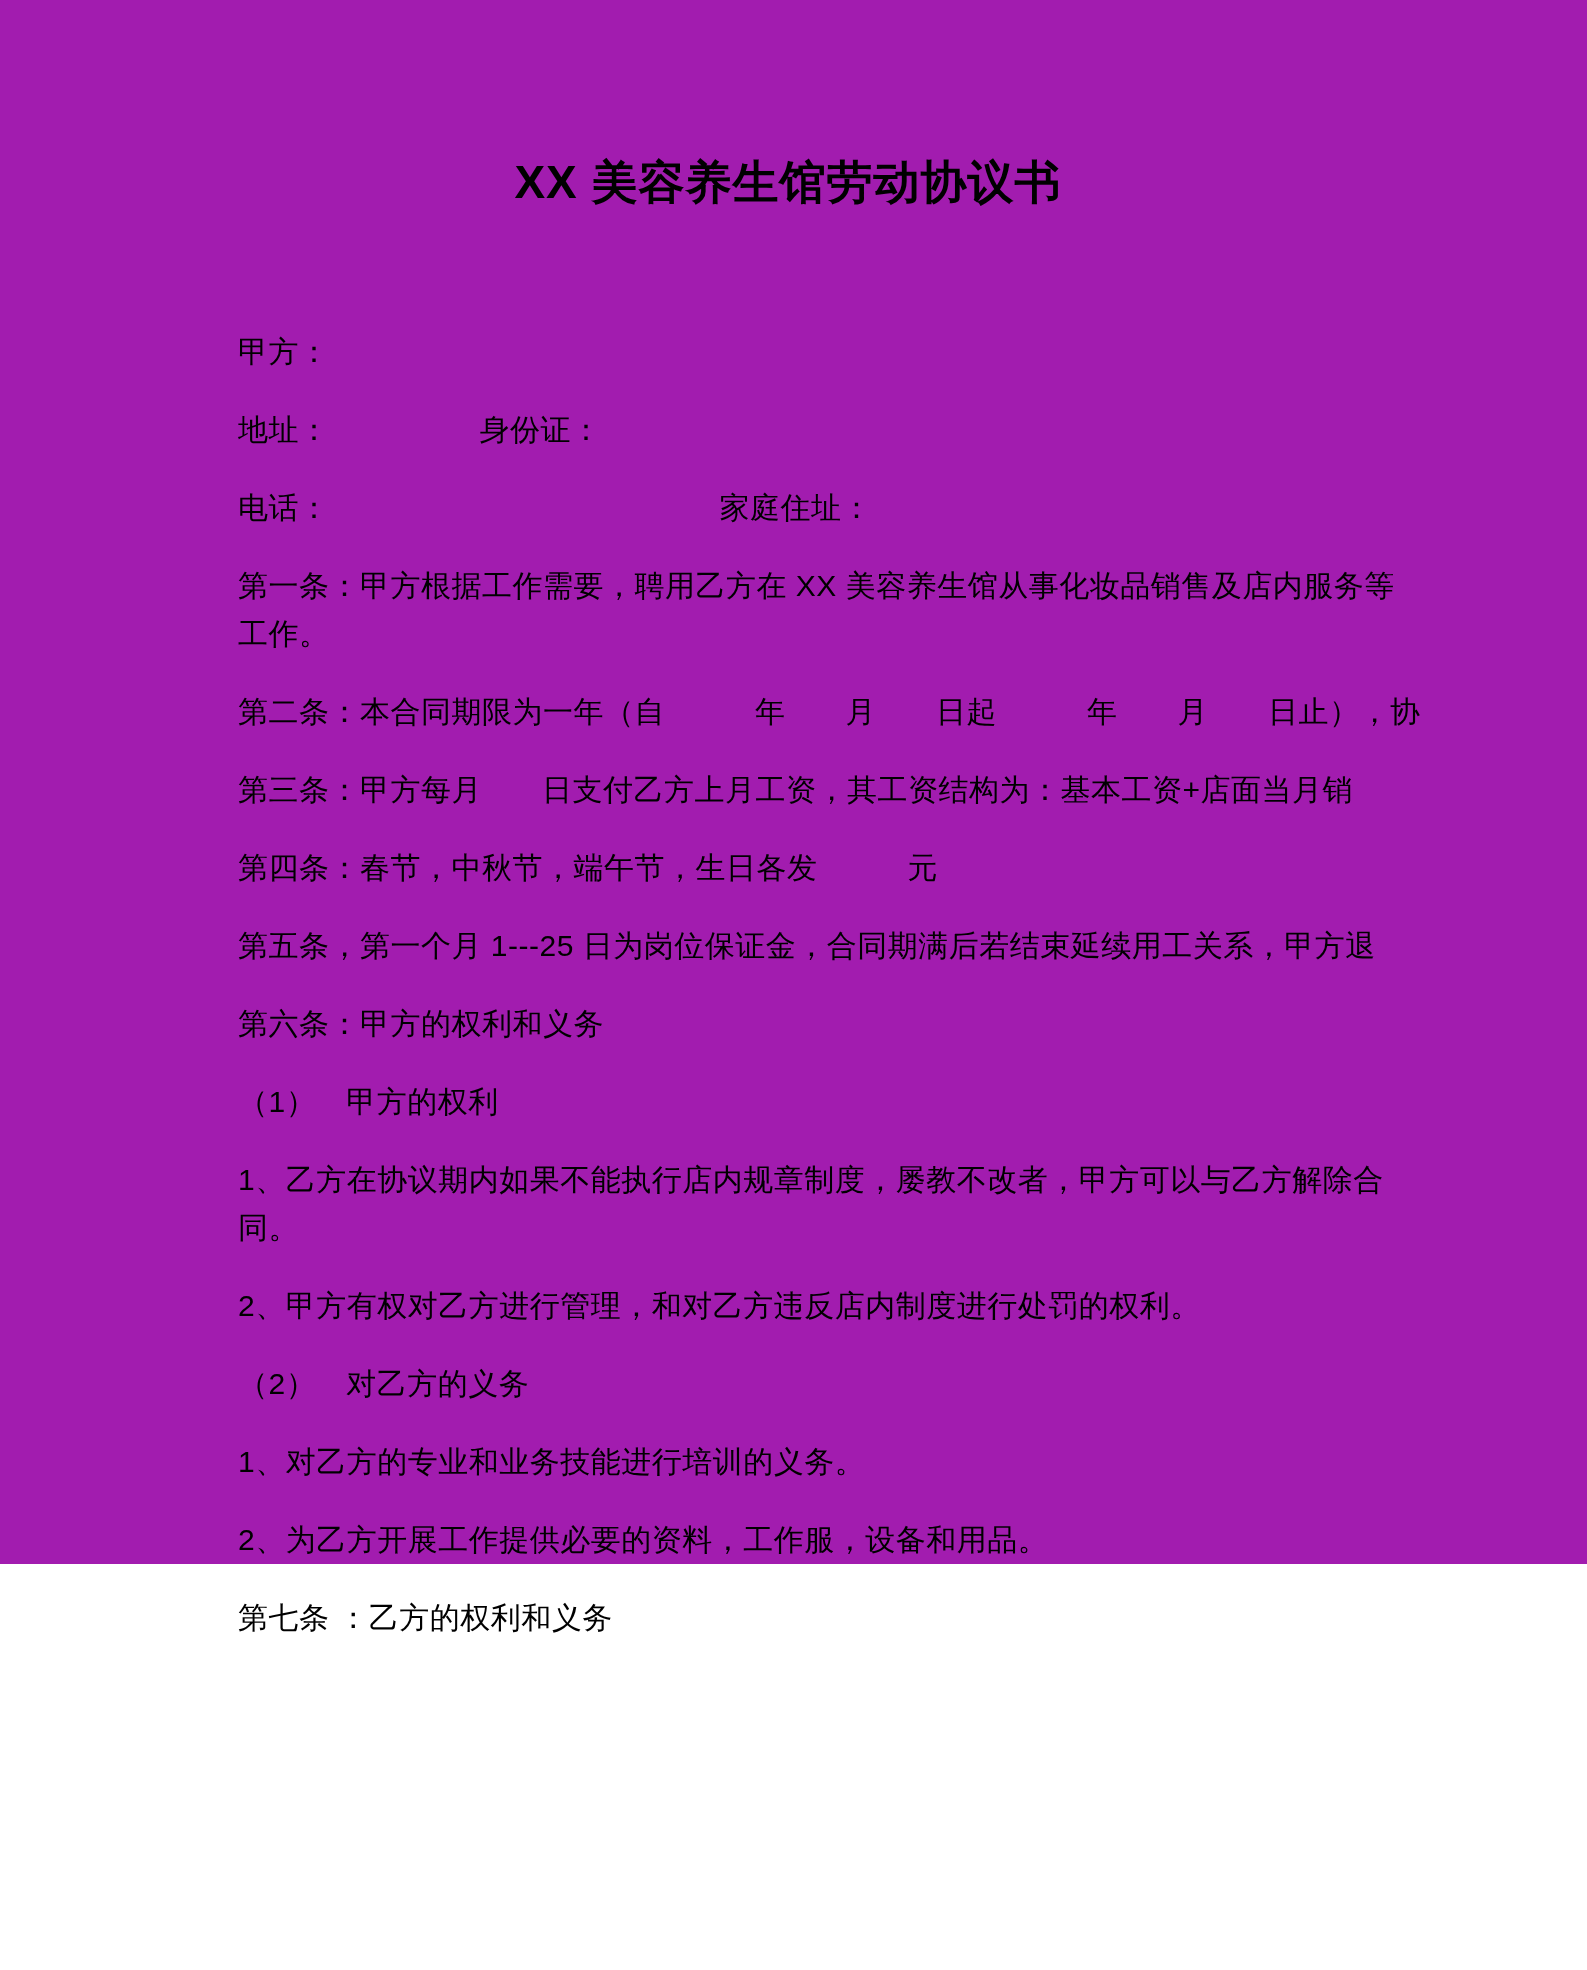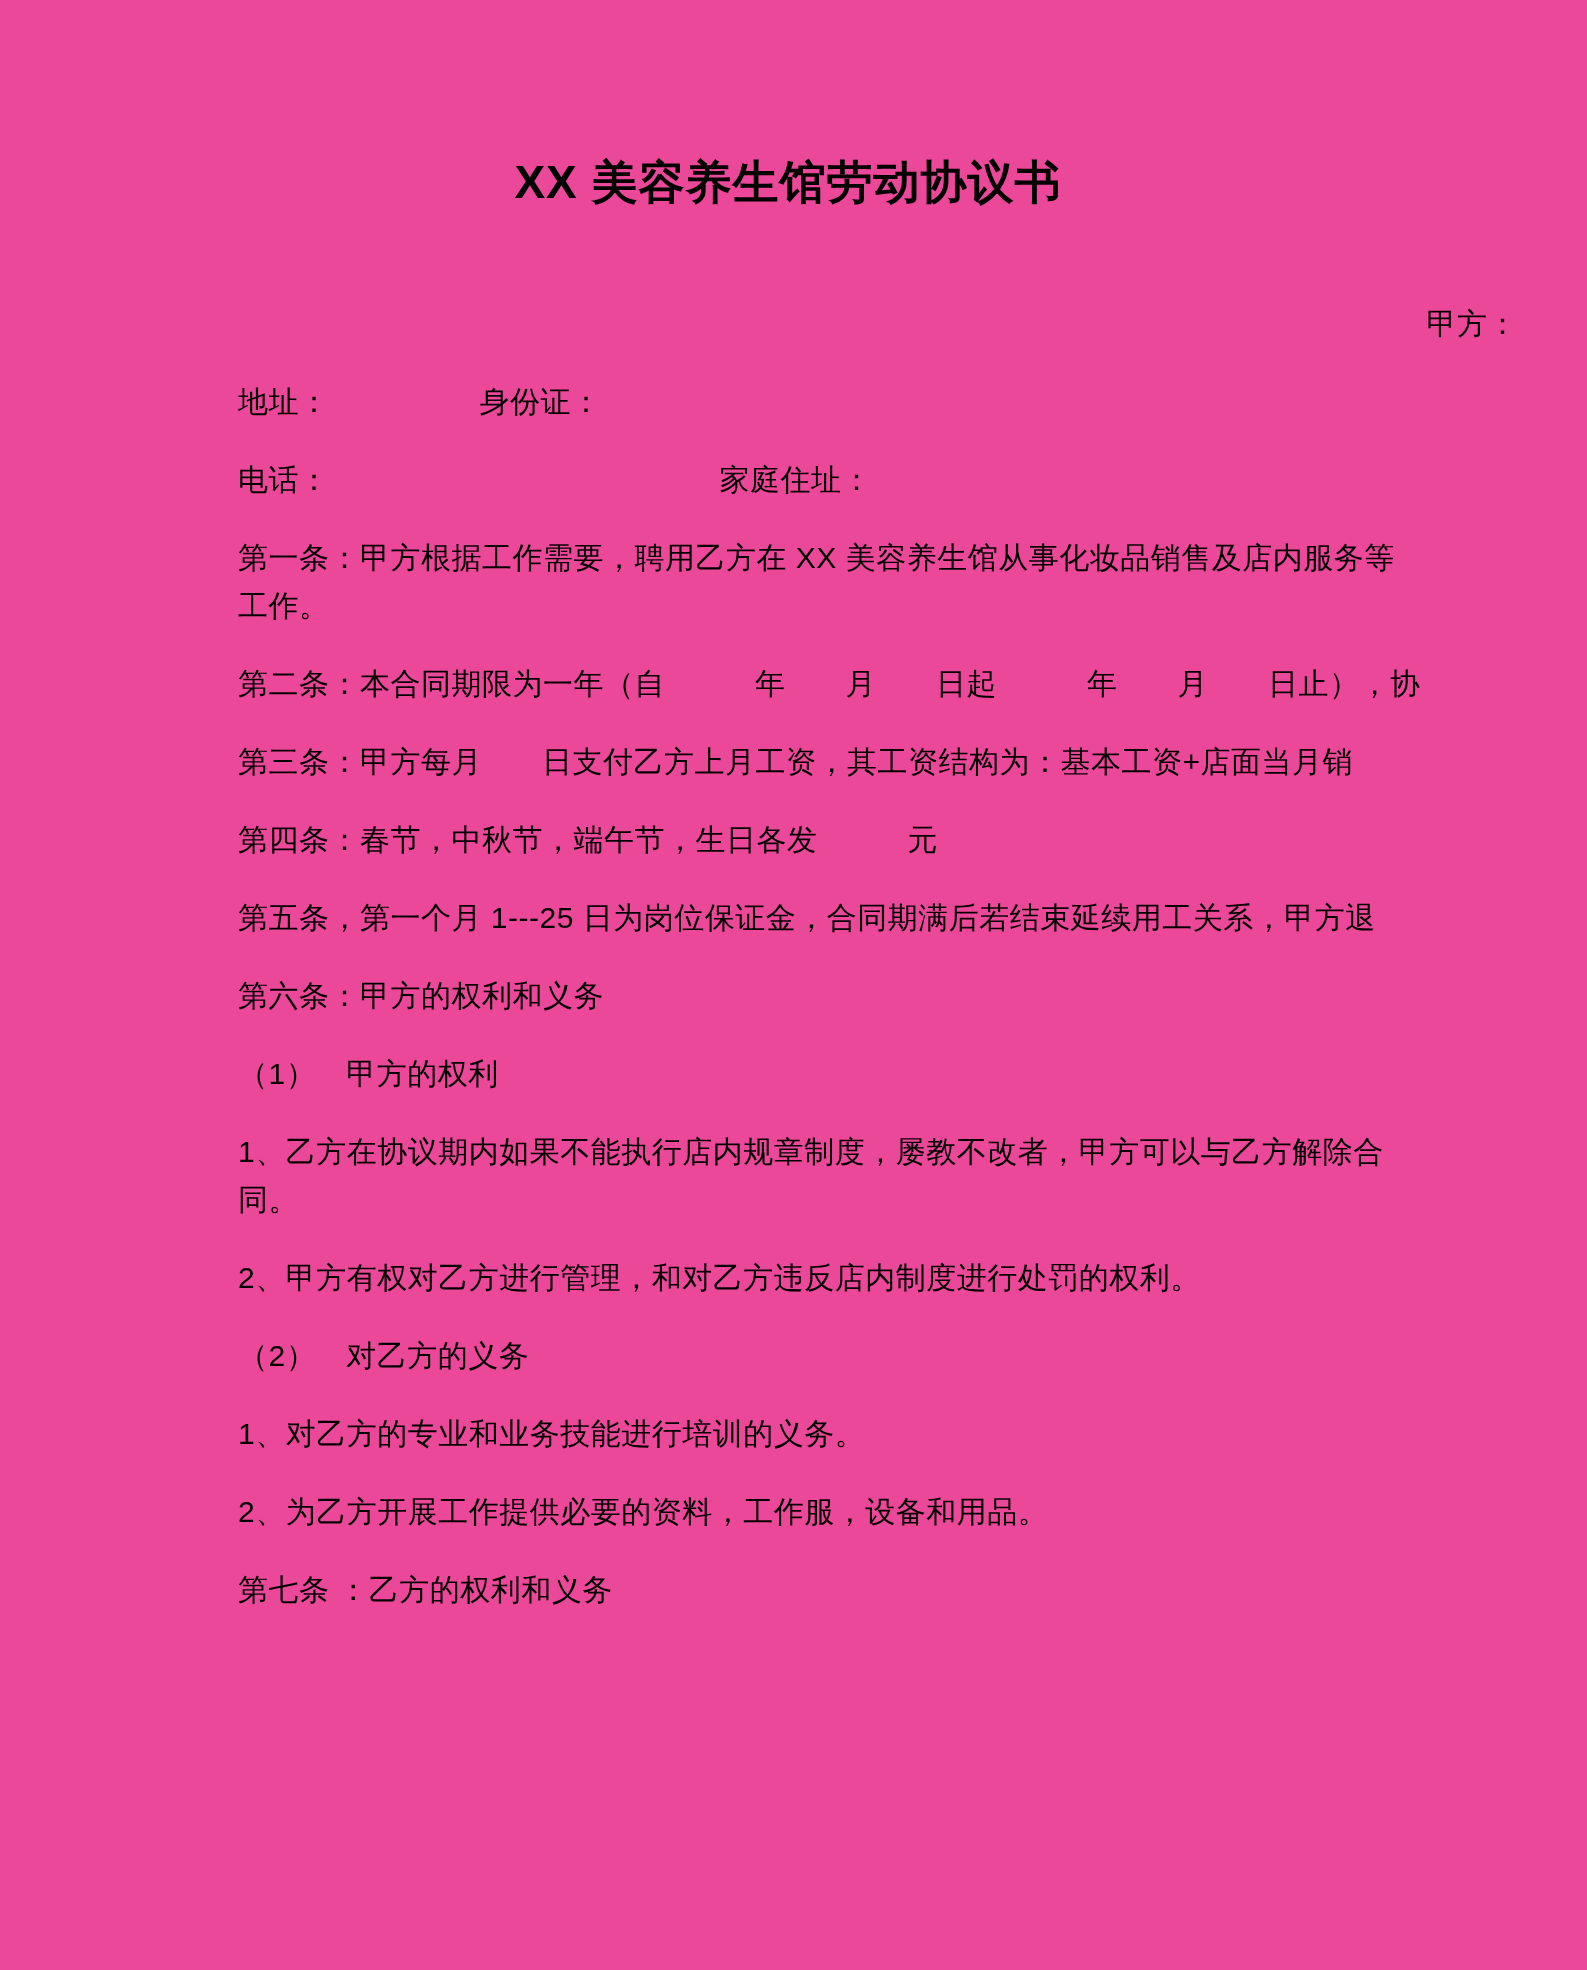--- a/index.html
+++ b/index.html
@@ -9,42 +9,41 @@
   }
   body {
     width: 1587px;
     height: 1970px;
     overflow: hidden;
     font-family: "Liberation Sans", "DejaVu Sans", sans-serif;
     color: #000000;
   }
   .page {
     width: 1587px;
-    height: 1970px;
-    background: #ec4899;
+    height: 1564px;
+    background: #a21caf;
     padding-top: 152px;
     box-sizing: border-box;
   }
   .doc-title {
     margin: 0 0 0 238px;
     width: 1100px;
     font-size: 46px;
     line-height: 60px;
     font-weight: 700;
     text-align: center;
     white-space: pre;
     letter-spacing: 1px;
   }
   .doc-body {
     margin-left: 238px;
     width: 1280px;
   }
   .doc-body .para:first-child {
-    margin-top: 88px;
-    text-align: right;
+    margin-top: 116px;
   }
   .para {
     margin: 0 0 30px 0;
   }
   .line {
     font-size: 30px;
     line-height: 48px;
     font-weight: 400;
     white-space: pre;
     letter-spacing: 0.5px;

